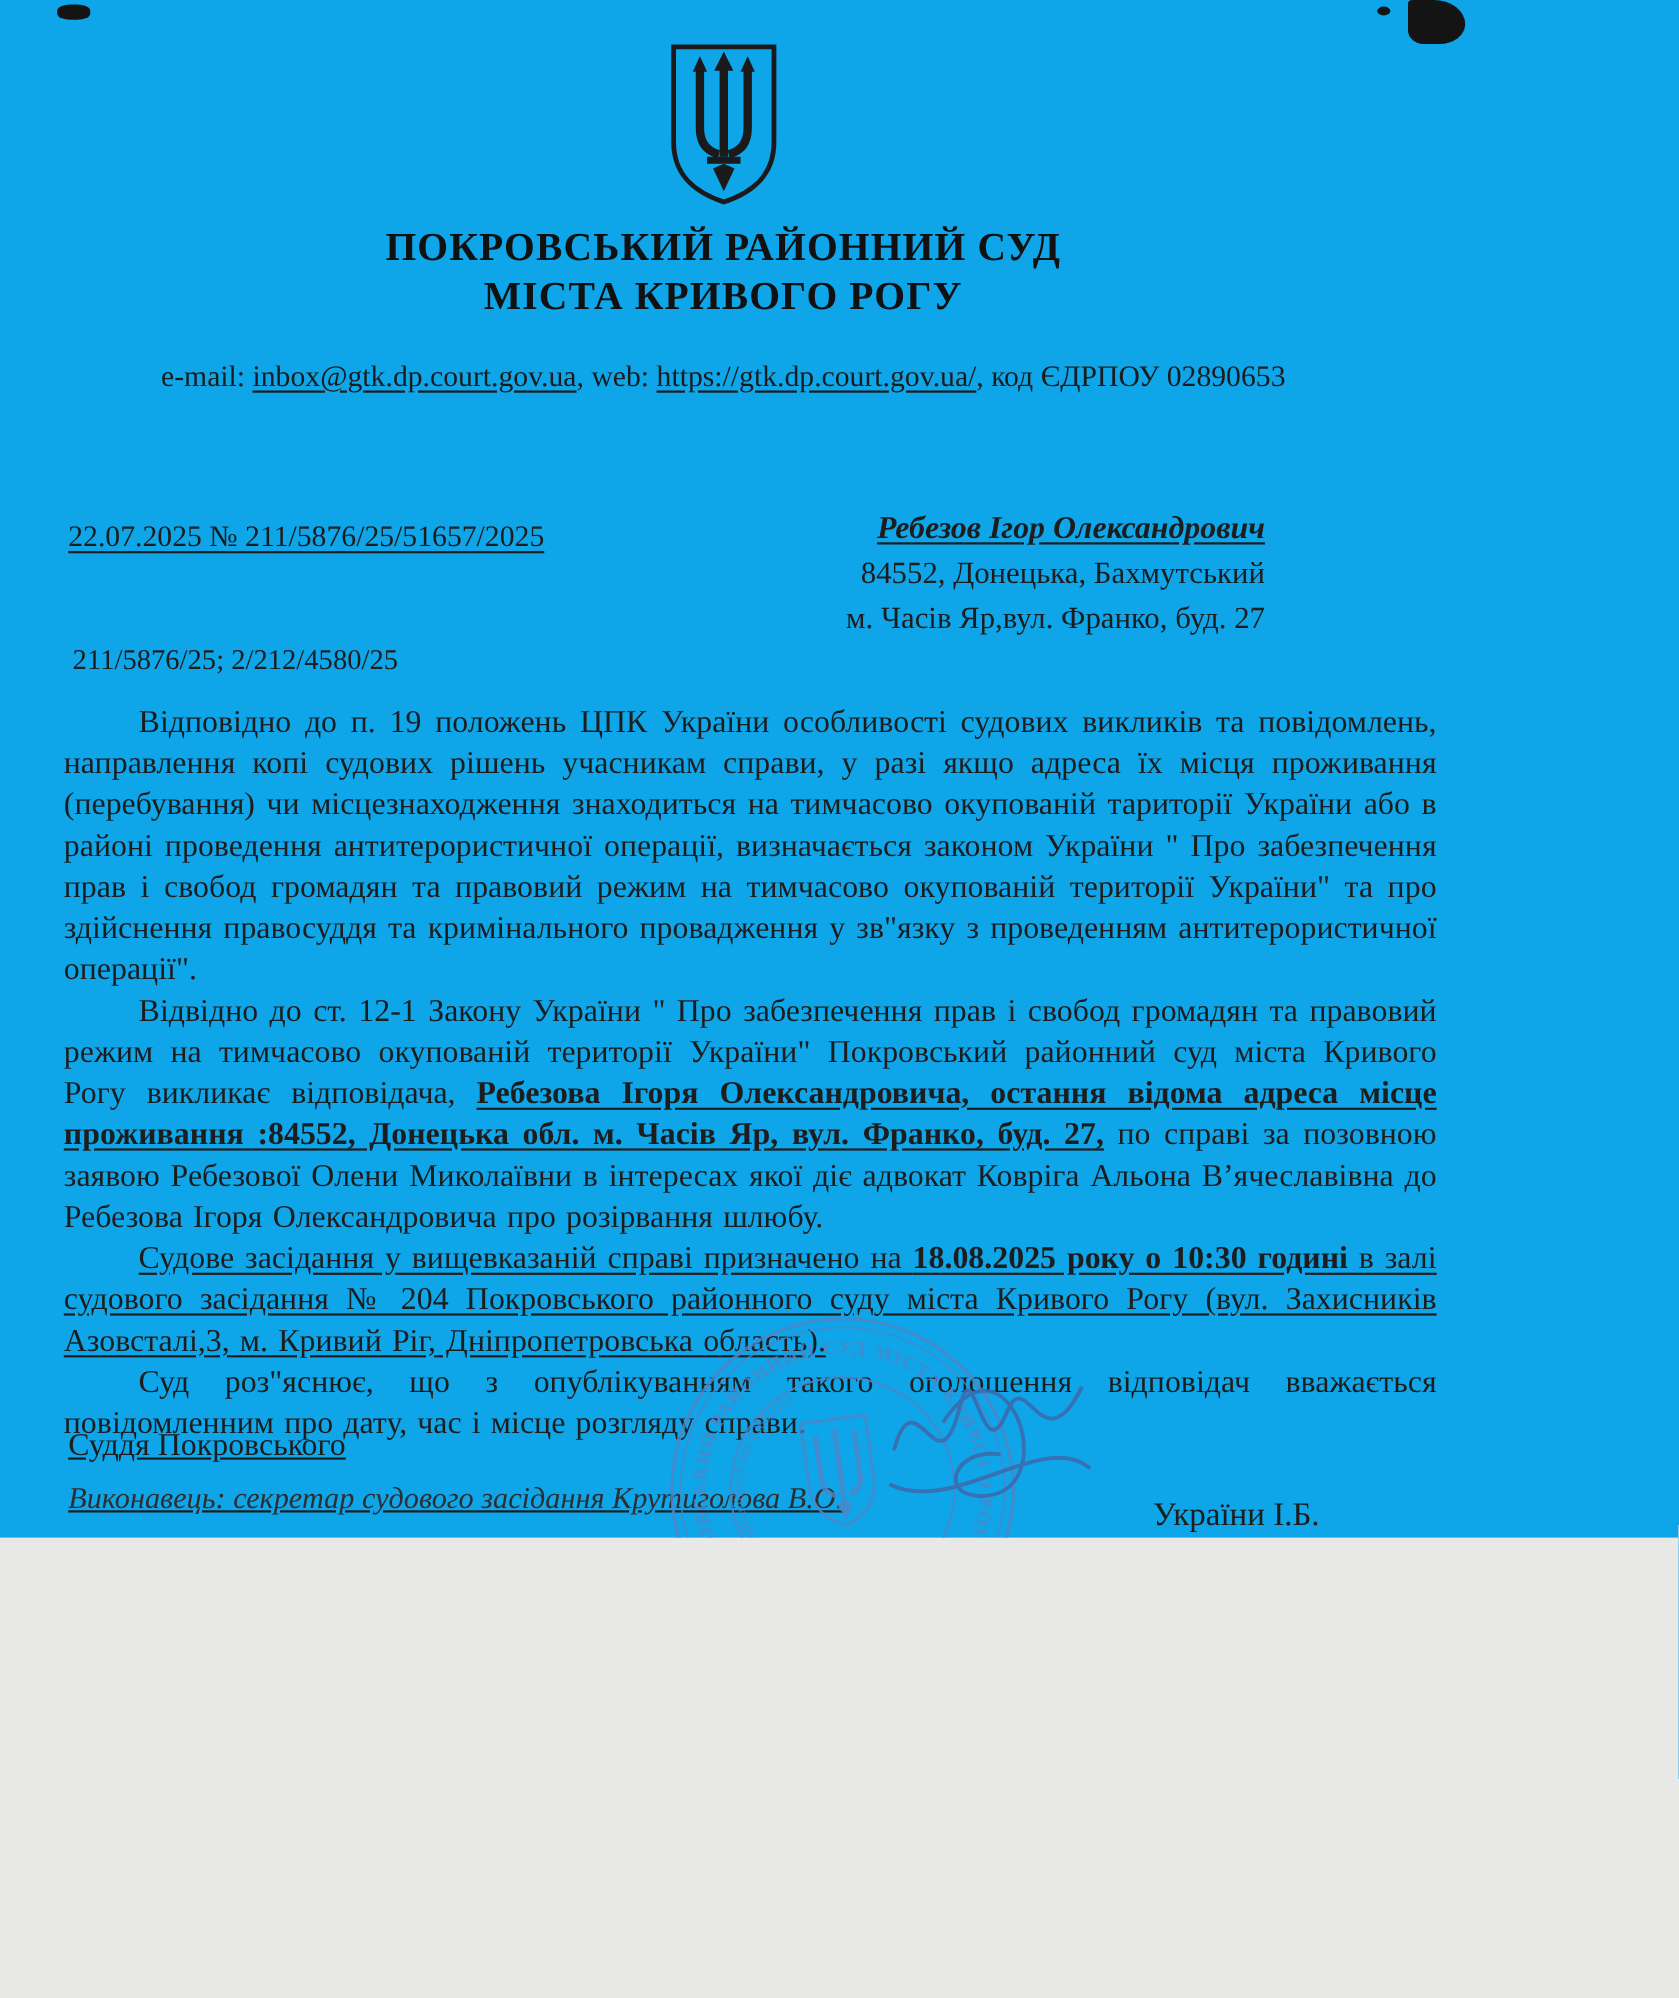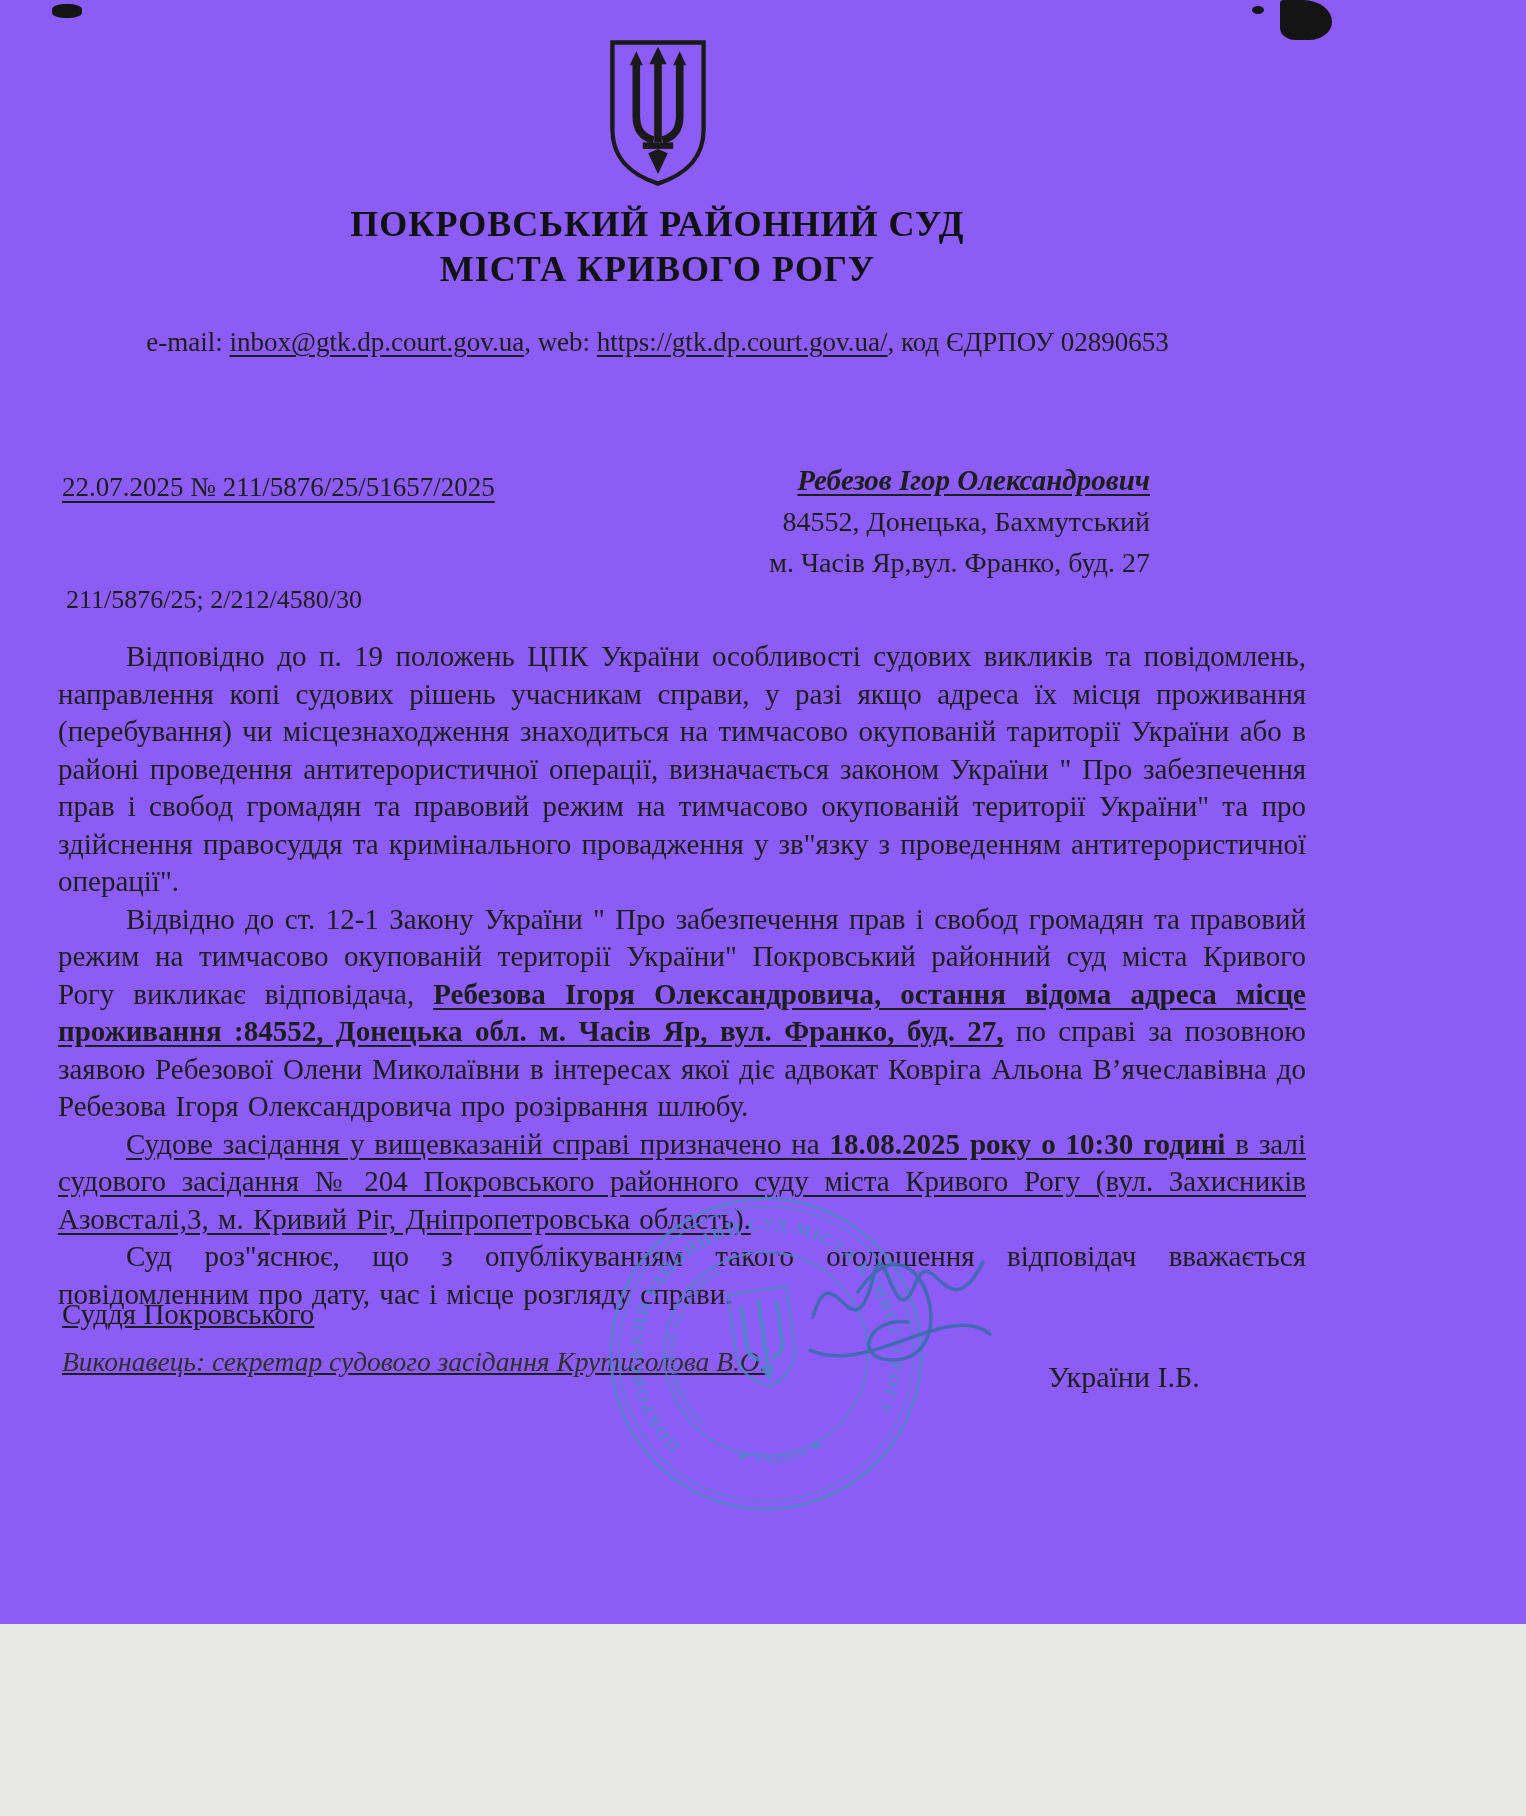--- a/index.html
+++ b/index.html
@@ -1,19 +1,19 @@
 <!DOCTYPE html>
 <html><head>
 <meta charset="utf-8">
 <style>
   html,body{margin:0;padding:0;background:#e8e8e6;}
   .page{
     position:relative;
-    width:1526px;height:1624px;
-    background:#8b5cf6;
+    width:1526px;height:1398px;
+    background:#0ea5e9;
     font-family:"Liberation Serif", serif;
     color:#1d1d1d;
     overflow:hidden;
   }
   .artifact{position:absolute;background:#141414;}
   
   .letterhead{position:absolute;top:36px;left:40px;width:1235px;text-align:center;}
   .emblem{display:block;margin:0 auto 14px auto;}
   .court-name{font-size:36px;font-weight:bold;letter-spacing:1px;line-height:45px;color:#111;}
   .court-addr{margin-top:30px;font-size:27px;line-height:41px;color:#1c1c1c;}
@@ -74,21 +74,21 @@
   </div>
 
   <div class="ref-number">22.07.2025 №  211/5876/25/51657/2025</div>
 
   <div class="addressee">
     <div class="addressee-name">Ребезов Ігор Олександрович</div>
     <div class="addressee-line">84552,  Донецька,  Бахмутський</div>
     <div class="addressee-line">м. Часів Яр,вул. Франко, буд. 27</div>
   </div>
 
-  <div class="case-numbers">211/5876/25; 2/212/4580/30</div>
+  <div class="case-numbers">211/5876/25; 2/212/4580/25</div>
 
   <div class="doc-body">
     <p>Відповідно до п. 19 положень ЦПК України особливості судових викликів та повідомлень, направлення копі судових рішень  учасникам справи, у разі якщо адреса їх місця проживання (перебування) чи місцезнаходження знаходиться на тимчасово окупованій тариторії України або в районі проведення антитерористичної операції, визначається законом України " Про забезпечення прав і свобод громадян та правовий режим на тимчасово окупованій території України" та про здійснення правосуддя та кримінального провадження у зв"язку з проведенням антитерористичної операції".</p>
     <p><span>Відвідно до ст. 12-1 Закону України " Про забезпечення прав і свобод громадян та правовий режим на тимчасово окупованій території України" Покровський районний суд міста Кривого Рогу викликає відповідача, </span><span class="bu">Ребезова Ігоря Олександровича, остання відома адреса місце проживання :84552, Донецька обл. м. Часів Яр, вул. Франко, буд. 27,</span><span> по справі за позовною заявою Ребезової Олени Миколаївни в інтересах якої діє адвокат Ковріга Альона В’ячеславівна до Ребезова Ігоря Олександровича про розірвання шлюбу.</span></p>
     <p class="p-underline"><span>Судове засідання у вищевказаній справі призначено на </span><b>18.08.2025 року о 10:30 годині</b><span> в залі судового засідання № 204 Покровського районного суду міста Кривого Рогу (вул. Захисників Азовсталі,3, м. Кривий Ріг, Дніпропетровська область).</span></p>
     <p>Суд роз"яснює, що з опублікуванням такого оголошення відповідач вважається повідомленним про дату, час і місце розгляду справи.</p>
   </div>
 
   <div class="judge-block">
     <div>Суддя Покровського</div>

